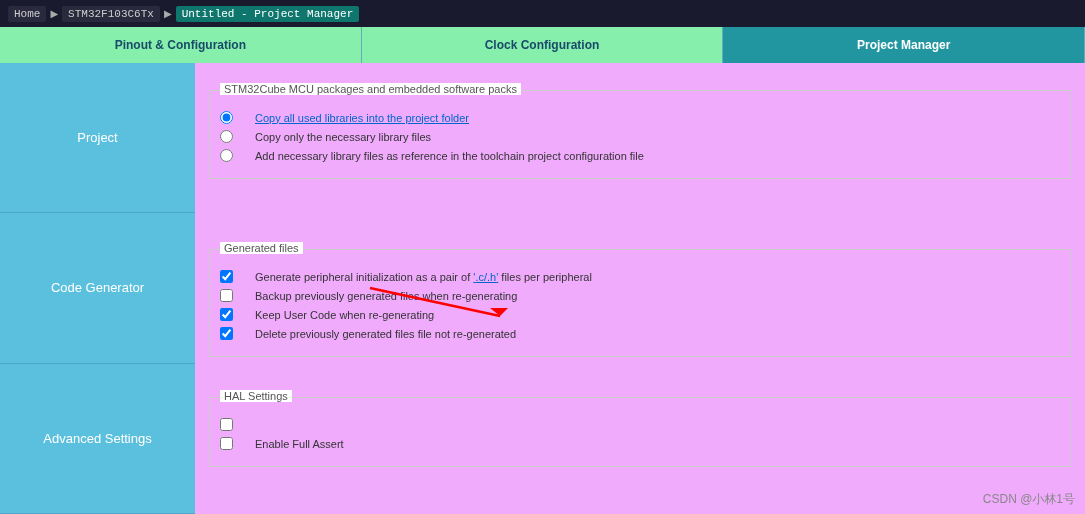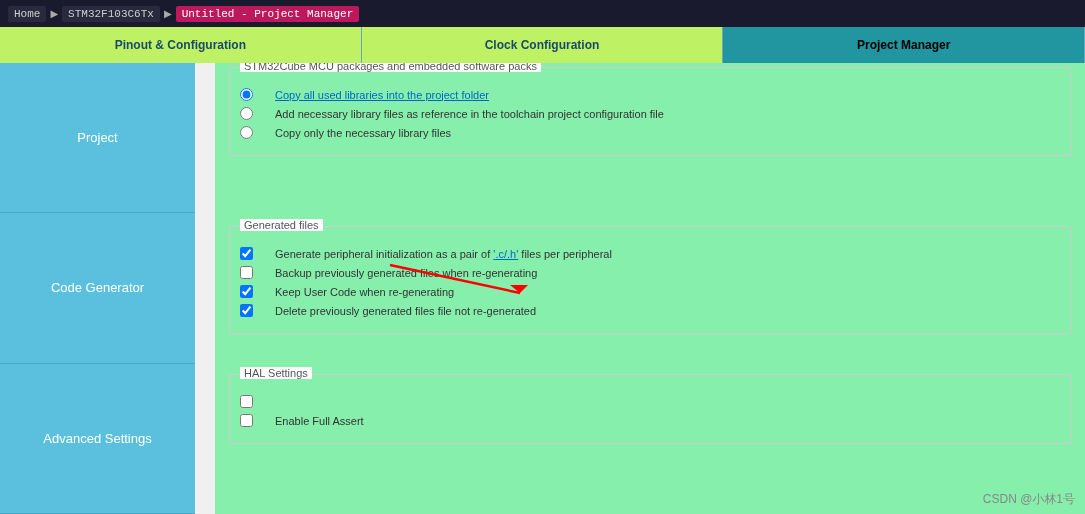--- a/index.html
+++ b/index.html
@@ -16,21 +16,21 @@
     }
     .breadcrumb-item {
       color: #ccc;
       font-size: 11px;
       padding: 2px 6px;
       background: #2a2a3e;
       border-radius: 2px;
       font-family: Liberation Mono, monospace;
     }
     .breadcrumb-item.active {
-      background: #be185d;
+      background: #0f766e;
       color: white;
     }
     .breadcrumb-separator {
       color: #aaa;
       font-size: 10px;
     }
 
     
     .tab-bar {
       display: flex;
@@ -38,27 +38,27 @@
       background: #5bc0de;
     }
     .tab {
       flex: 1;
       display: flex;
       align-items: center;
       justify-content: center;
       font-size: 12px;
       font-weight: bold;
       color: #1a4a6a;
-      background: #bef264;
+      background: #86efac;
       border-right: 1px solid #6ab;
       cursor: pointer;
     }
     .tab.active {
       background: #2196a0;
-      color: #000000;
+      color: #ffffff;
     }
 
     
     .main-layout {
       display: flex;
       height: calc(514px - 27px - 36px);
     }
 
     
     .sidebar {
@@ -75,24 +75,23 @@
       color: white;
       font-size: 13px;
       font-weight: 500;
       cursor: pointer;
       border-bottom: 1px solid #4aa8c8;
     }
 
     
     .content {
       flex: 1;
-      background: #86efac;
-      padding: 4px 14px;
+      background: #f0abfc;
+      padding: 27px 14px;
       overflow-y: auto;
-      margin-left: 20px;
     }
 
     
     .section-group {
       border: 1px solid #ccc;
       margin-bottom: 10px;
       position: relative;
     }
     .section-title {
       position: absolute;
@@ -198,26 +197,26 @@
   <div class="content">
 
     <div class="section-group" style="padding-top:6px;">
       <span class="section-title">STM32Cube MCU packages and embedded software packs</span>
       <div class="section-content">
         <div class="radio-option">
           <input type="radio" name="mcu_opt" id="mcu_opt1" checked="" style="">
           <label for="mcu_opt1"><span class="link">Copy all used libraries into the project folder</span></label>
         </div>
         <div class="radio-option">
+          <input type="radio" name="mcu_opt" id="mcu_opt2" style="">
+          <label for="mcu_opt2">Copy only the necessary library files</label>
+        </div>
+        <div class="radio-option">
           <input type="radio" name="mcu_opt" id="mcu_opt3" style="">
           <label for="mcu_opt3">Add necessary library files as reference in the toolchain project configuration file</label>
-        </div>
-        <div class="radio-option">
-          <input type="radio" name="mcu_opt" id="mcu_opt2" style="">
-          <label for="mcu_opt2">Copy only the necessary library files</label>
         </div>
       </div>
     </div>
 
     <div class="section-spacer"></div>
     <div style="height:50px;"></div>
 
     <div class="section-group" style="padding-top:6px; position:relative;">
       <span class="section-title">Generated files</span>
       <div class="section-content">

